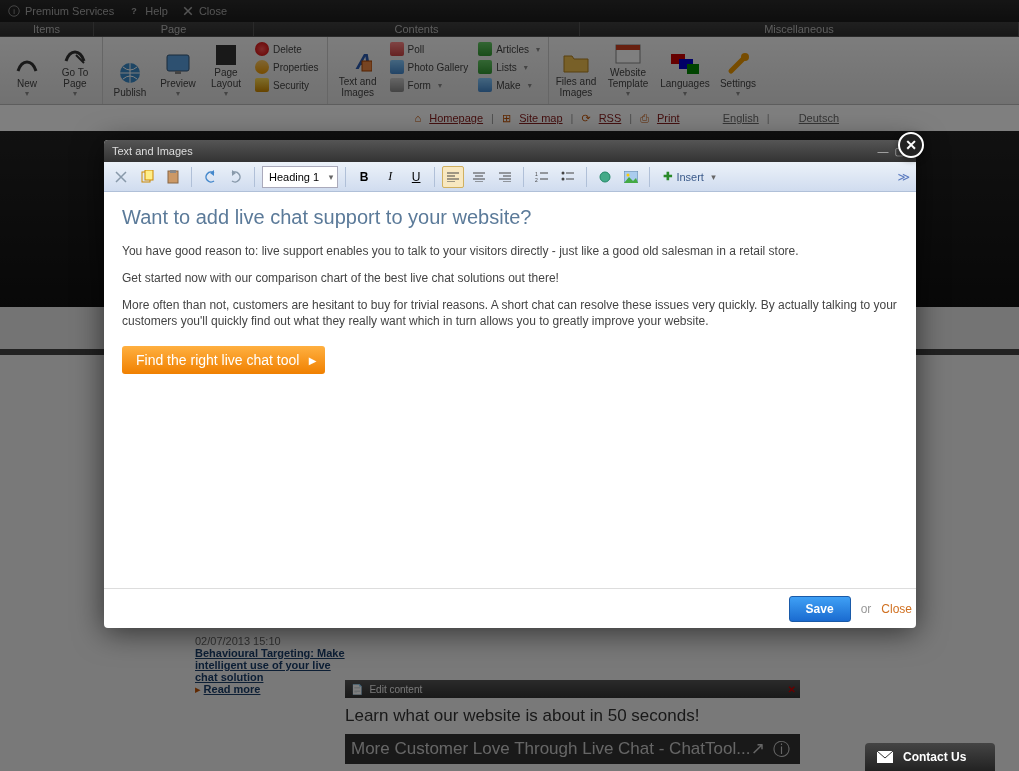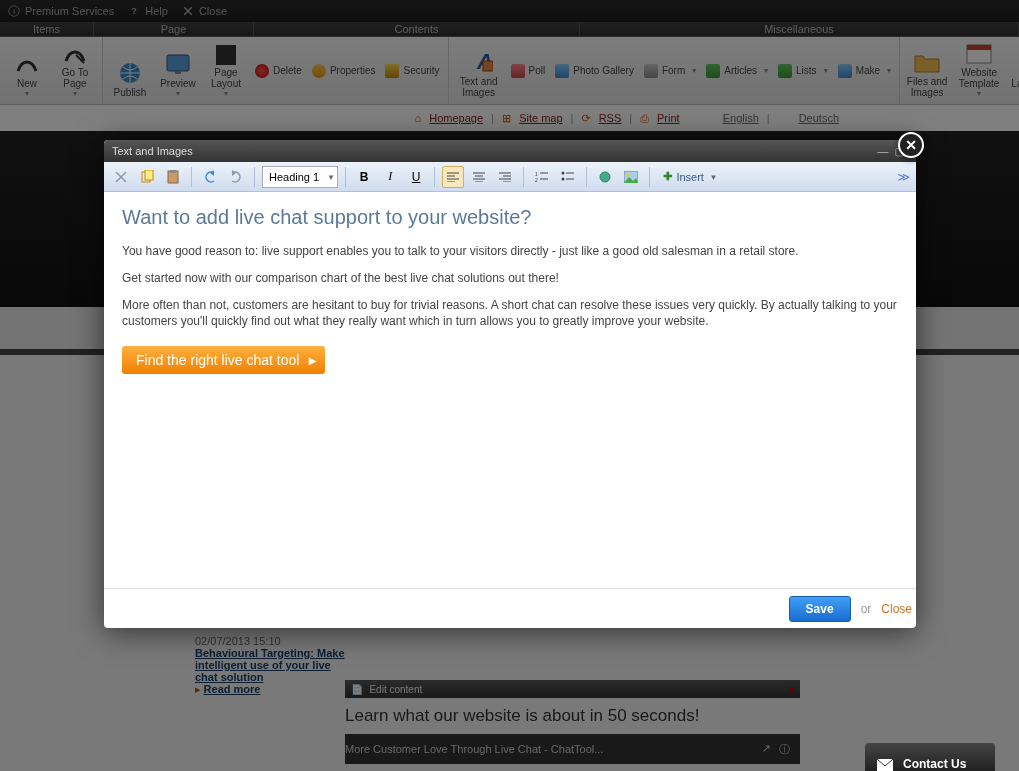--- a/index.html
+++ b/index.html
@@ -17,21 +17,21 @@
 .grouprow { height: 15px; background: linear-gradient(#404040,#303030); display: flex; color:#bbb; font-size:11px; border-bottom:1px solid #555;}
 .grouprow div { text-align:center; border-right:1px solid #555; display:flex; align-items:center; justify-content:center;}
 .g1{width:94px;} .g2{width:160px;} .g3{width:326px;} .g4{flex:1;}
 
 
 .ribbon { height: 68px; background: linear-gradient(#fafafa,#e3e3e3); display:flex; border-bottom:1px solid #bbb; font-size:10px; color:#444;}
 .sect { display:flex; border-right:1px solid #ccc; padding:2px 4px; gap:2px;}
 .bigbtn { width:46px; display:flex; flex-direction:column; align-items:center; justify-content:flex-end; padding:4px 2px; text-align:center; cursor:pointer; border-radius:3px;}
 .bigicon{width:28px;height:28px;display:flex;align-items:center;justify-content:center;}
 .drop{font-size:8px;color:#888;}
-.smallcol { display:flex; flex-direction:row; gap:2px; padding:2px 0;}
+.smallcol { display:flex; flex-direction:column; gap:2px; padding:2px 0;}
 .smallbtn { display:flex; align-items:center; gap:4px; padding:1px 4px; cursor:pointer; white-space:nowrap;}
 .smico{width:14px;height:14px;border-radius:2px;}
 
 
 .linkbar { height:26px; background:#fff; display:flex; align-items:center; justify-content:flex-end; padding:0 180px 0 0; font-size:11px; gap:8px; }
 .linkbar a{color:#8a2020; text-decoration:underline; cursor:pointer;}
 .linkbar .sep{color:#999;}
 .linkbar .plain{color:#6a6a6a; cursor:pointer;padding-left:21px;}
 
 
@@ -44,21 +44,21 @@
 .pagebody { background:#f2f2f2; height:420px; display:flex;}
 .leftcol{width:345px; padding-left:195px;}
 .newsitem{ width:150px; font-size:11px; color:#555; margin-top:8px;}
 .newsitem .date{color:#666;}
 .newsitem a{color:#1a3e6b; text-decoration:underline; font-weight:bold;}
 .readmore{color:#c05000; font-size:11px; text-decoration:underline;}
 .rightcol{flex:1;}
 .editbar{width:455px; height:18px; background:linear-gradient(#555,#333); color:#eee; font-size:10px; padding:2px 6px; display:flex; align-items:center; gap:6px; position:relative; margin-top:45px;}
 .editbar .x{position:absolute; right:4px; color:#c00; font-weight:bold;}
 .learn{font-size:17px; color:#333; margin:8px 0;}
-.video{width:455px; height:30px; background:#333; color:#ccc; font-size:11px; display:flex; align-items:center; padding:0 0; position:relative;}
+.video{width:455px; height:30px; background:#333; color:#ccc; font-size:17px; display:flex; align-items:center; padding:0 6px; position:relative;}
 .video .ricons{position:absolute;right:10px;display:flex;gap:8px;}
 
 
 .overlay { position:absolute; inset:0; background:rgba(0,0,0,.5); }
 
 
 .modal { position:absolute; left:104px; top:140px; width:812px; height:488px; background:#fff; border-radius:4px; box-shadow:0 4px 30px rgba(0,0,0,.6);}
 .mtitle { height:22px; background:linear-gradient(#555,#333); color:#ddd; font-size:11px; display:flex; align-items:center; padding:0 8px; border-radius:4px 4px 0 0;}
 .mtitle .spacer{flex:1;}
 .mtitle .wmin, .mtitle .wmax{font-size:11px; color:#bbb; padding:0 3px; cursor:pointer;}
@@ -82,21 +82,21 @@
 .ctabtn{display:inline-flex; align-items:center; background:linear-gradient(#ffb040,#f08000); color:#fff; font-size:14px; height:28px; padding:0 26px 0 14px; border-radius:3px; margin-top:6px; cursor:pointer; position:relative;}
 .ctabtn::after{content:"▶"; position:absolute; right:9px; font-size:10px;}
 
 
 .mfooter{position:absolute; left:0; right:0; bottom:0; height:40px; border-top:1px solid #ddd; display:flex; align-items:center; justify-content:flex-end; padding:0 4px; gap:10px; font-size:12px;}
 .savebtn{background:linear-gradient(#3fa0f5,#1a6bd0); color:#fff; padding:5px 16px; border-radius:3px; font-weight:bold; cursor:pointer; border:1px solid #1a5aa8;}
 .or{color:#999;}
 .closelink{color:#d07020; cursor:pointer;}
 
 
-.contactus{position:absolute; right:24px; bottom:0; height:28px; width:130px; background:linear-gradient(#444,#222); color:#fff; font-size:12px; font-weight:bold; display:flex; align-items:flex-end; gap:10px; padding:0 12px; border-radius:4px 4px 0 0; cursor:pointer;}
+.contactus{position:absolute; right:24px; bottom:0; height:28px; width:130px; background:linear-gradient(#444,#222); color:#fff; font-size:12px; font-weight:bold; display:flex; align-items:center; gap:10px; padding:0 12px; border-radius:4px 4px 0 0; cursor:pointer;}
 </style>
 </head>
 <body>
 
 <div class="topbar">
   <div class="right">
     <span>
         <svg class="ico" viewBox="0 0 16 16">
           <circle cx="8" cy="8" r="7" fill="none" stroke="#aaa"></circle>
           <text x="8" y="12" text-anchor="middle" fill="#aaa" font-size="10">i</text>

